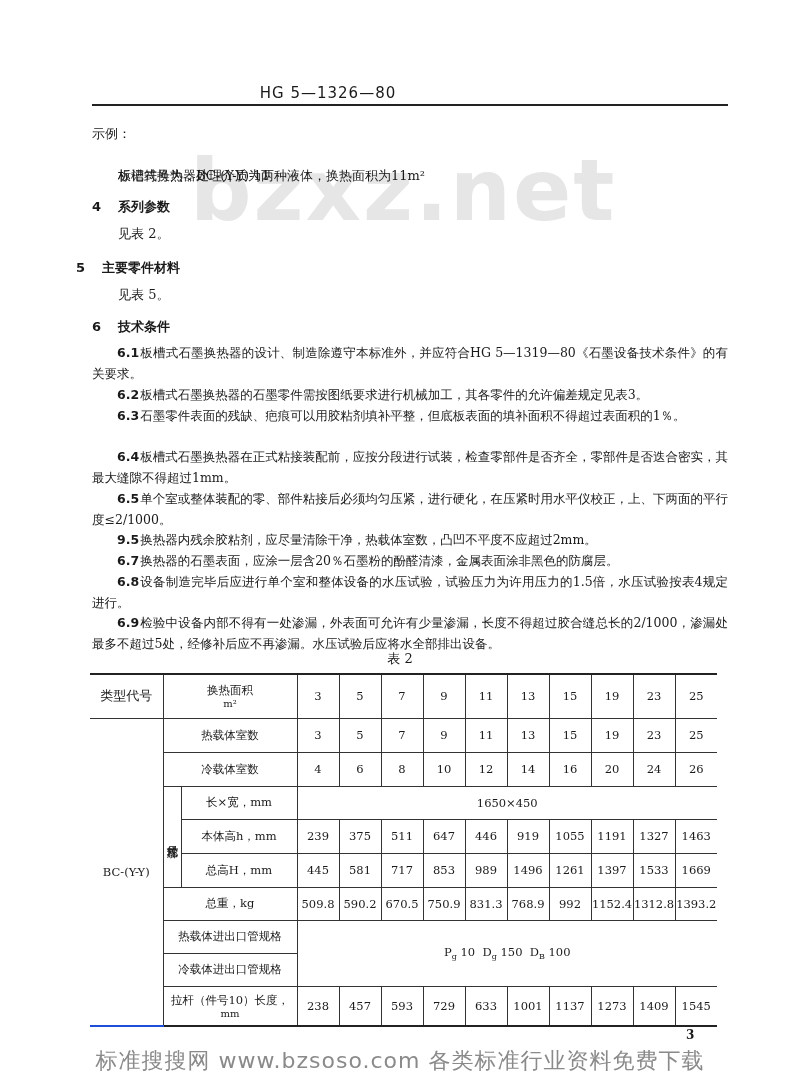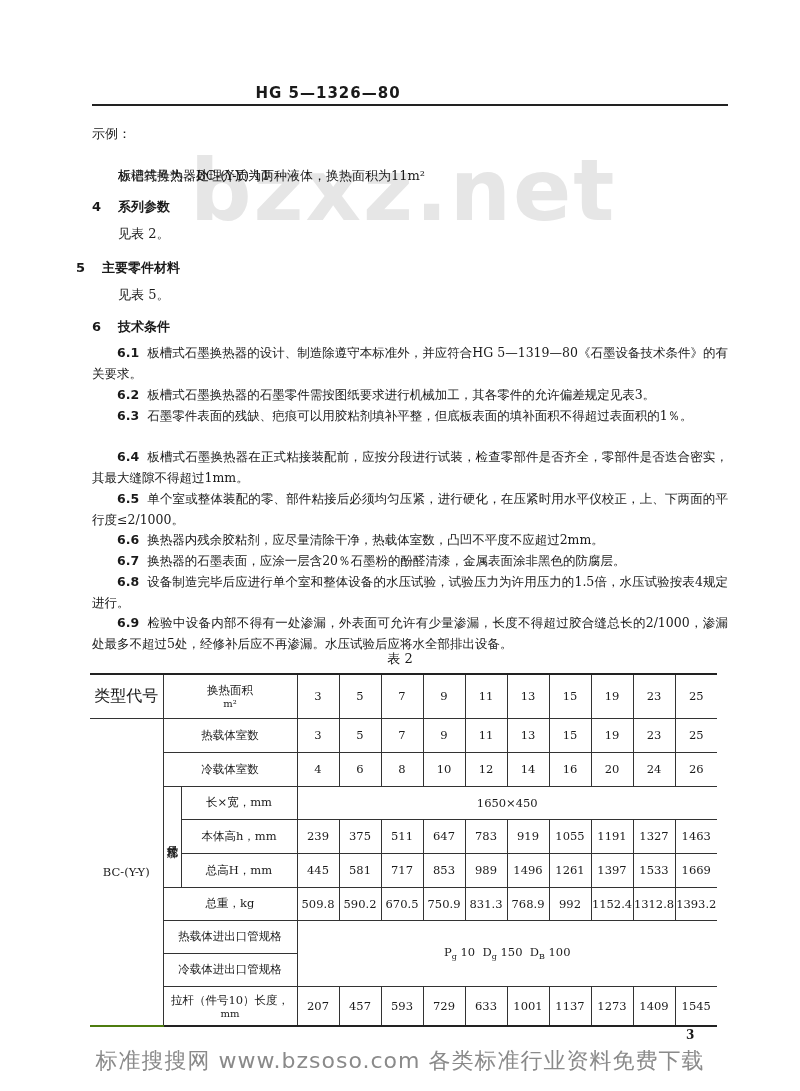--- a/index.html
+++ b/index.html
@@ -1,35 +1,35 @@
 <!DOCTYPE html>
 <html><head>
 <meta charset="utf-8">
 <style>
   html, body { margin:0; padding:0; background:#ffffff; }
   body { width:800px; height:1091px; position:relative; overflow:hidden;
          font-family:"DejaVu Serif", "Liberation Serif", serif; color:#1a1a1a; }
   .abs { position:absolute; }
   .hdr-title { left:0; width:656px; top:84px; text-align:center; font-family:"DejaVu Sans","Liberation Sans",sans-serif;
-               font-weight:bold; font-size:15px; letter-spacing:1px; }
+               font-weight:normal; font-size:15px; letter-spacing:1px; }
   .hdr-rule { left:92px; width:636px; top:104px; height:2px; background:#222; }
   .watermark { left:190px; top:140px; font-family:"DejaVu Sans","Liberation Sans",sans-serif; font-weight:bold;
                font-size:86px; color:#e6e6e6; letter-spacing:2px; z-index:0; }
   .txt { font-size:13px; line-height:20px; z-index:1; }
   .sec { font-family:"DejaVu Sans","Liberation Sans",sans-serif; font-weight:bold; font-size:13px; z-index:1; }
   .sec .num { display:inline-block; width:26px; }
   .para { left:92px; width:636px; font-size:12.5px; line-height:21px; text-indent:2em; z-index:1; text-align:justify; }
-  .para .pn { font-family:"DejaVu Sans","Liberation Sans",sans-serif; font-weight:bold; margin-right:8px; }
+  .para .pn { font-family:"DejaVu Sans","Liberation Sans",sans-serif; font-weight:bold; margin-right:1px; }
   .cap { left:0; width:800px; top:650px; text-align:center; font-size:13px; }
 
   table.t2 { position:absolute; left:90px; top:673px; border-collapse:collapse; font-size:11.5px; z-index:1; }
   table.t2 td { border:1px solid #333; text-align:center; vertical-align:middle; padding:0; }
   table.t2 tr.top td { border-top:2px solid #222; }
   table.t2 tr.bot td { border-bottom:2px solid #222; }
-  .lbl { font-size:16px; }
+  .lbl { font-size:13px; }
   .vert { writing-mode:vertical-rl; text-orientation:upright; letter-spacing:0px; font-size:11.5px; }
   .pn-num { left:686px; top:1028px; font-size:12px; font-weight:bold; }
   .footer { left:0; width:800px; top:1046px; text-align:center; font-size:22px; color:#8a8a8a; letter-spacing:1px;
             font-family:"DejaVu Sans","Liberation Sans",sans-serif; }
   sub { font-size:8px; }
 </style>
 </head>
 <body>
 
 <div class="abs hdr-title">HG 5—1326—80</div>
@@ -52,21 +52,21 @@
 
 <div class="abs sec" style="left:92px; top:318px;">
   <span class="num">6</span><span>技术条件</span>
 </div>
 
 <div class="abs para" style="top:342px;"><span class="pn">6.1</span><span>板槽式石墨换热器的设计、制造除遵守本标准外，并应符合HG 5—1319—80《石墨设备技术条件》的有关要求。</span></div>
 <div class="abs para" style="top:384px;"><span class="pn">6.2</span><span>板槽式石墨换热器的石墨零件需按图纸要求进行机械加工，其各零件的允许偏差规定见表3。</span></div>
 <div class="abs para" style="top:405px;"><span class="pn">6.3</span><span>石墨零件表面的残缺、疤痕可以用胶粘剂填补平整，但底板表面的填补面积不得超过表面积的1％。</span></div>
 <div class="abs para" style="top:446px;"><span class="pn">6.4</span><span>板槽式石墨换热器在正式粘接装配前，应按分段进行试装，检查零部件是否齐全，零部件是否迭合密实，其最大缝隙不得超过1mm。</span></div>
 <div class="abs para" style="top:488px;"><span class="pn">6.5</span><span>单个室或整体装配的零、部件粘接后必须均匀压紧，进行硬化，在压紧时用水平仪校正，上、下两面的平行度≤2/1000。</span></div>
-<div class="abs para" style="top:529px;"><span class="pn">6.6</span><span>换热器内残余胶粘剂，应尽量清除干净，热载体室数，凸凹不平度不应超过2mm。</span></div>
+<div class="abs para" style="top:529px;"><span class="pn">9.5</span><span>换热器内残余胶粘剂，应尽量清除干净，热载体室数，凸凹不平度不应超过2mm。</span></div>
 <div class="abs para" style="top:550px;"><span class="pn">6.7</span><span>换热器的石墨表面，应涂一层含20％石墨粉的酚醛清漆，金属表面涂非黑色的防腐层。</span></div>
 <div class="abs para" style="top:571px;"><span class="pn">6.8</span><span>设备制造完毕后应进行单个室和整体设备的水压试验，试验压力为许用压力的1.5倍，水压试验按表4规定进行。</span></div>
 <div class="abs para" style="top:612px;"><span class="pn">6.9</span><span>检验中设备内部不得有一处渗漏，外表面可允许有少量渗漏，长度不得超过胶合缝总长的2/1000，渗漏处最多不超过5处，经修补后应不再渗漏。水压试验后应将水全部排出设备。</span></div>
 
 <div class="abs cap">表 2</div>
 
 <table class="t2">
   <colgroup>
     <col style="width:73px">
       <col style="width:18px">
@@ -94,21 +94,21 @@
     <td>7</td>
     <td>9</td>
     <td>11</td>
     <td>13</td>
     <td>15</td>
     <td>19</td>
     <td>23</td>
     <td style="border-right:none;">25</td>
   </tr>
   <tr style="height:34px">
-    <td rowspan="9" style="border-left:none; border-bottom:2px solid #4d7c0f;">BC-(Y-Y)</td>
+    <td rowspan="9" style="border-left:none; border-bottom:2px solid #1d4ed8;">BC-(Y-Y)</td>
     <td colspan="2">热载体室数</td>
     <td>3</td>
     <td>5</td>
     <td>7</td>
     <td>9</td>
     <td>11</td>
     <td>13</td>
     <td>15</td>
     <td>19</td>
     <td>23</td>
@@ -131,21 +131,21 @@
     <td rowspan="3" class="vert">轮廓尺寸</td>
     <td>长×宽，mm</td>
     <td colspan="10" style="border-right:none;">1650×450</td>
   </tr>
   <tr style="height:34px">
     <td>本体高h，mm</td>
     <td>239</td>
     <td>375</td>
     <td>511</td>
     <td>647</td>
-    <td>783</td>
+    <td>446</td>
     <td>919</td>
     <td>1055</td>
     <td>1191</td>
     <td>1327</td>
     <td style="border-right:none;">1463</td>
   </tr>
   <tr style="height:34px">
     <td>总高H，mm</td>
     <td>445</td>
     <td>581</td>
@@ -178,21 +178,21 @@
     </td>
   </tr>
   <tr style="height:33px">
     <td colspan="2">冷载体进出口管规格</td>
   </tr>
   <tr class="bot" style="height:40px">
     <td colspan="2">
           <div>拉杆（件号10）长度，</div>
           <div style="font-size:10px">mm</div>
         </td>
-    <td>207</td>
+    <td>238</td>
     <td>457</td>
     <td>593</td>
     <td>729</td>
     <td>633</td>
     <td>1001</td>
     <td>1137</td>
     <td>1273</td>
     <td>1409</td>
     <td style="border-right:none;">1545</td>
   </tr>

